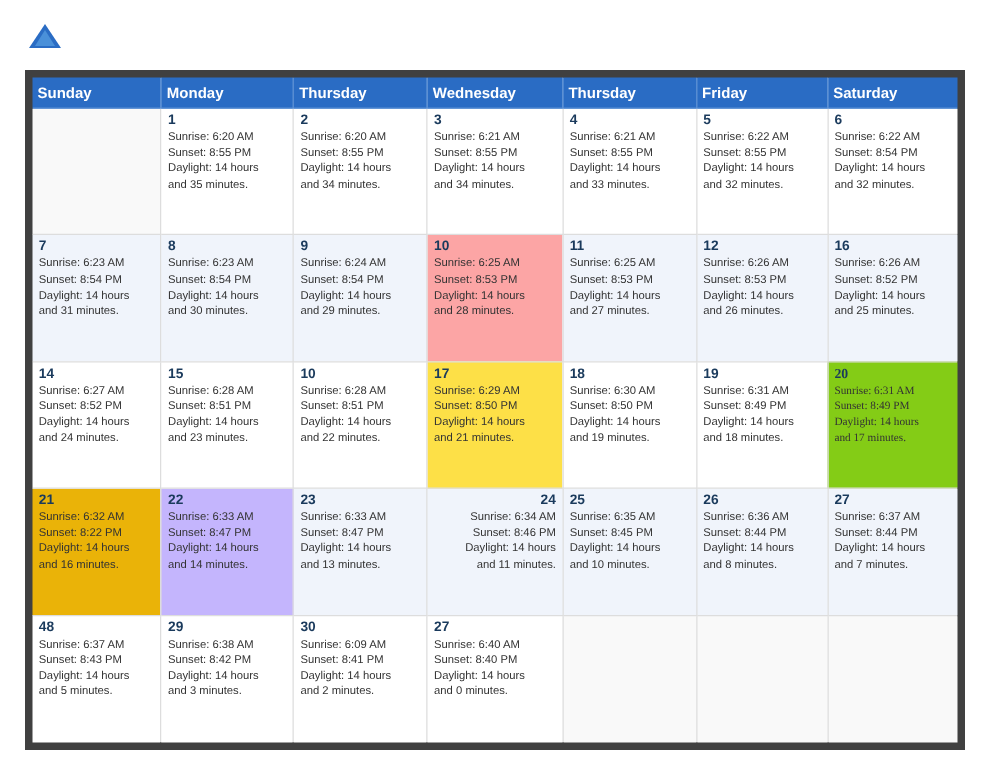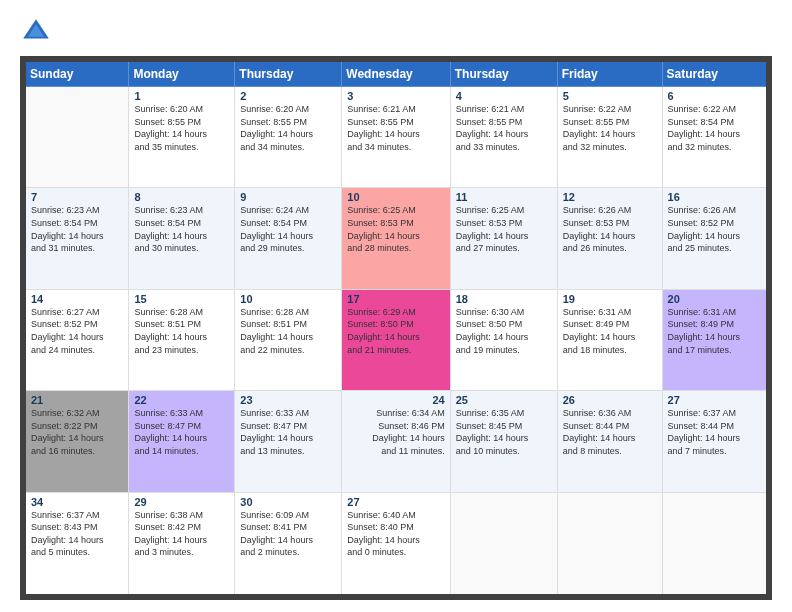--- a/index.html
+++ b/index.html
@@ -244,51 +244,51 @@
 Daylight: 14 hours
 and 23 minutes.</div>
           </td>
           <td style="background: rgb(255, 255, 255);">
             <span class="day-number">10</span>
             <div class="day-info" style="white-space: pre-line;">Sunrise: 6:28 AM
 Sunset: 8:51 PM
 Daylight: 14 hours
 and 22 minutes.</div>
           </td>
-          <td style="background: #ec4899;">
+          <td style="background: #fde047;">
             <span class="day-number">17</span>
             <div class="day-info" style="white-space: pre-line;">Sunrise: 6:29 AM
 Sunset: 8:50 PM
 Daylight: 14 hours
 and 21 minutes.</div>
           </td>
           <td style="background: rgb(255, 255, 255);">
             <span class="day-number">18</span>
             <div class="day-info" style="white-space: pre-line;">Sunrise: 6:30 AM
 Sunset: 8:50 PM
 Daylight: 14 hours
 and 19 minutes.</div>
           </td>
           <td style="background: rgb(255, 255, 255);">
             <span class="day-number">19</span>
             <div class="day-info" style="white-space: pre-line;">Sunrise: 6:31 AM
 Sunset: 8:49 PM
 Daylight: 14 hours
 and 18 minutes.</div>
           </td>
-          <td style="background: #c4b5fd;">
+          <td style="background: #84cc16; font-family: Liberation Serif, serif;">
             <span class="day-number">20</span>
             <div class="day-info" style="white-space: pre-line;">Sunrise: 6:31 AM
 Sunset: 8:49 PM
 Daylight: 14 hours
 and 17 minutes.</div>
           </td>
         </tr>
         <tr>
-          <td style="background: #a3a3a3;">
+          <td style="background: #eab308;">
             <span class="day-number">21</span>
             <div class="day-info" style="white-space: pre-line;">Sunrise: 6:32 AM
 Sunset: 8:22 PM
 Daylight: 14 hours
 and 16 minutes.</div>
           </td>
           <td style="background: #c4b5fd;">
             <span class="day-number">22</span>
             <div class="day-info" style="white-space: pre-line;">Sunrise: 6:33 AM
 Sunset: 8:47 PM
@@ -326,21 +326,21 @@
           <td style="background: rgb(240, 244, 251);">
             <span class="day-number">27</span>
             <div class="day-info" style="white-space: pre-line;">Sunrise: 6:37 AM
 Sunset: 8:44 PM
 Daylight: 14 hours
 and 7 minutes.</div>
           </td>
         </tr>
         <tr>
           <td style="background: rgb(255, 255, 255);">
-            <span class="day-number">34</span>
+            <span class="day-number">48</span>
             <div class="day-info" style="white-space: pre-line;">Sunrise: 6:37 AM
 Sunset: 8:43 PM
 Daylight: 14 hours
 and 5 minutes.</div>
           </td>
           <td style="background: rgb(255, 255, 255);">
             <span class="day-number">29</span>
             <div class="day-info" style="white-space: pre-line;">Sunrise: 6:38 AM
 Sunset: 8:42 PM
 Daylight: 14 hours

